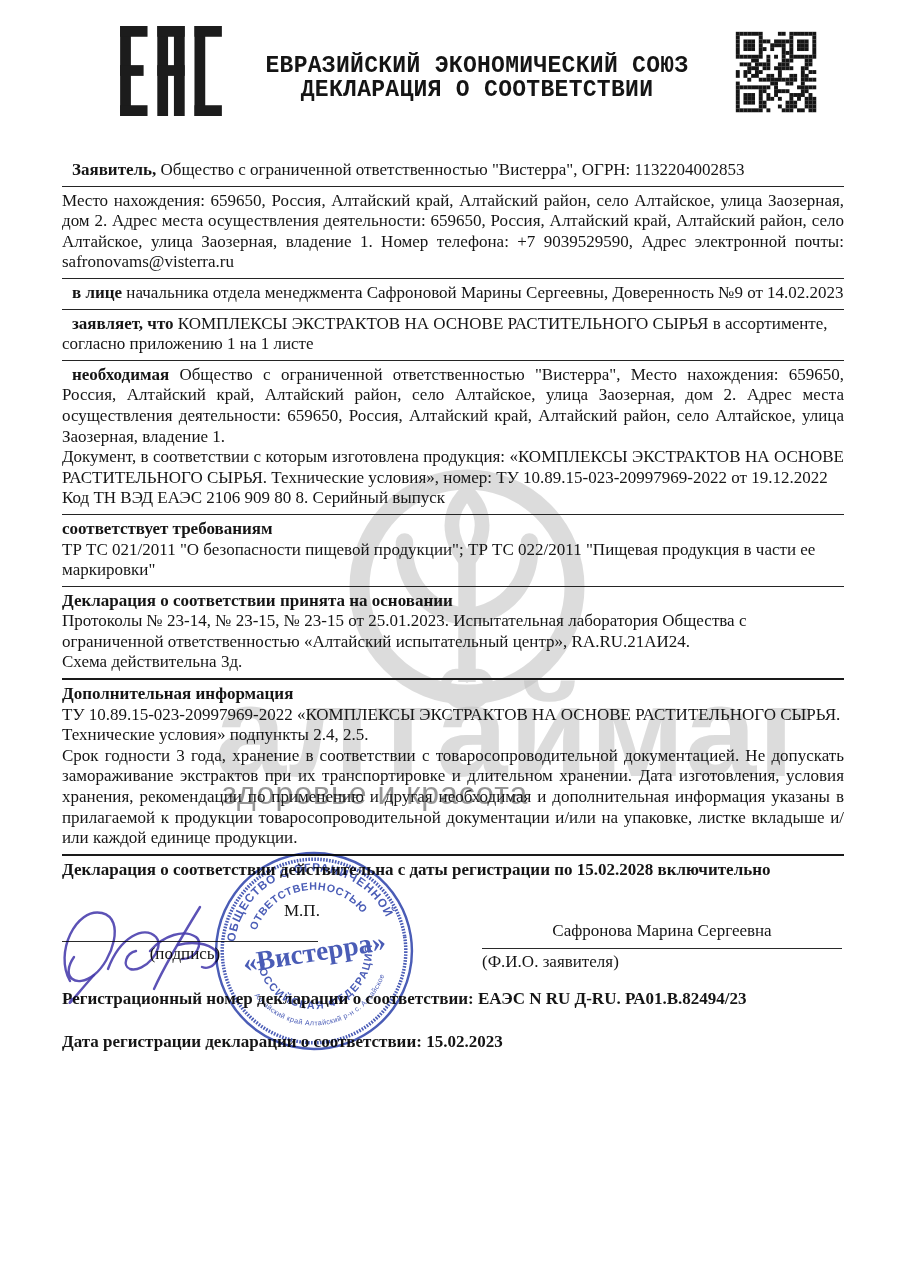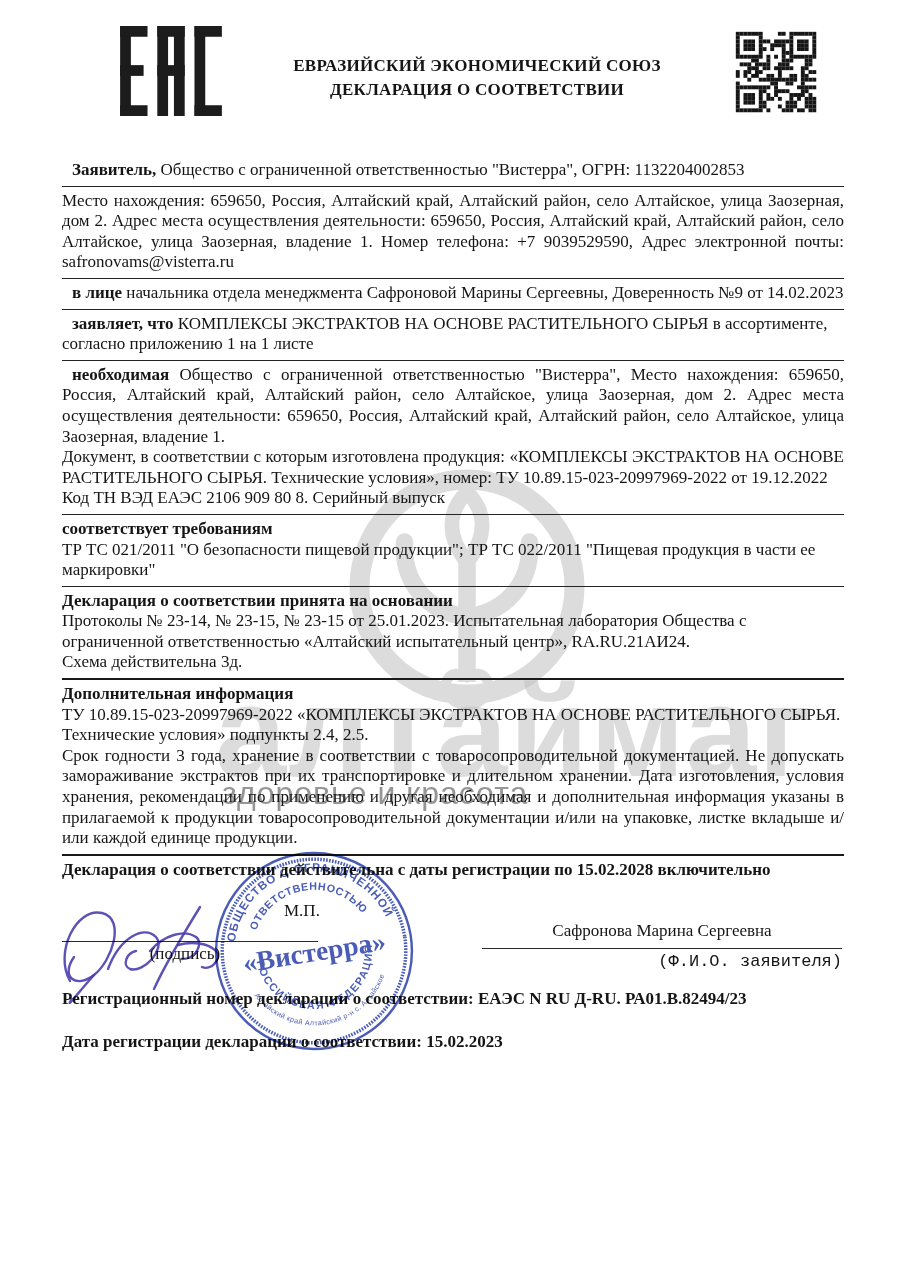--- a/index.html
+++ b/index.html
@@ -8,22 +8,22 @@
     overflow:hidden;color:#151515;
     font-family:"Liberation Serif","DejaVu Serif",serif;
     font-size:17px;line-height:20.6px;
   }
   .content{position:relative;padding:0 56px 0 62px;z-index:2;}
   
   .header{display:flex;align-items:flex-start;margin-top:26px;height:96px;}
   .eac{width:102px;height:90px;flex:0 0 auto;margin-left:58px;}
   .eac rect{fill:#1c1c1c;}
   .title-wrap{flex:1;text-align:center;padding-top:28px;
-    font-family:Liberation Serif, serif;
-    font-weight:bold;font-size:17px;line-height:24px;letter-spacing:.3px;}
+    font-family:Liberation Mono, monospace;
+    font-weight:bold;font-size:23px;line-height:24px;letter-spacing:.3px;}
   .qr{width:88px;height:88px;flex:0 0 auto;margin-right:24px;margin-top:2px;}
   
   .sec{border-bottom:1.5px solid #242424;padding:4px 0 5px 0;}
   .sec.first{margin-top:34px;}
   .sec.thickline{border-bottom:2.5px solid #1a1a1a;}
   .sec p{margin:0;}
   .just{text-align:justify;}
   b,.bold{font-weight:bold;margin-left:10px;}
   .noline{border-bottom:none;}
   
@@ -42,21 +42,21 @@
     font-family:"Liberation Sans","DejaVu Sans",sans-serif;}
   .stamp .t1{font-size:11.5px;font-weight:bold;letter-spacing:1px;}
   .stamp .t2{font-size:10.5px;font-weight:bold;letter-spacing:.6px;}
   .stamp .t3{font-size:10.5px;font-weight:bold;letter-spacing:1.6px;}
   .stamp .t4{font-size:7px;letter-spacing:.4px;}
   .stamp .ctr{font-size:27px;font-weight:bold;
     font-family:"Liberation Serif","DejaVu Serif",serif;}
   .fio-group{position:absolute;left:420px;top:8px;width:360px;}
   .fio-name{text-align:center;padding-top:24px;}
   .fio-rule{border-top:1.2px solid #2a2a2a;margin-top:6px;}
-  .fio-caption{text-align:right;padding-top:3px;font-family:Liberation Mono, monospace;}
+  .fio-caption{text-align:left;padding-top:3px;}
   
   .reg{margin:0;font-weight:bold;}
   .reg.date{margin-top:22px;}
   
   .wm-logo{position:absolute;left:342px;top:462px;width:250px;height:250px;z-index:1;opacity:.30;}
   .wm-logo path,.wm-logo circle{stroke:#8f8f8f;fill:none;}
   .wm-brand{position:absolute;left:215px;top:668px;width:760px;z-index:1;
     font-family:"Liberation Sans","DejaVu Sans",sans-serif;font-weight:bold;
     font-size:128px;line-height:128px;color:var(--watermark-gray,#c0c0c0);opacity:.55;
     letter-spacing:2px;white-space:nowrap;}

